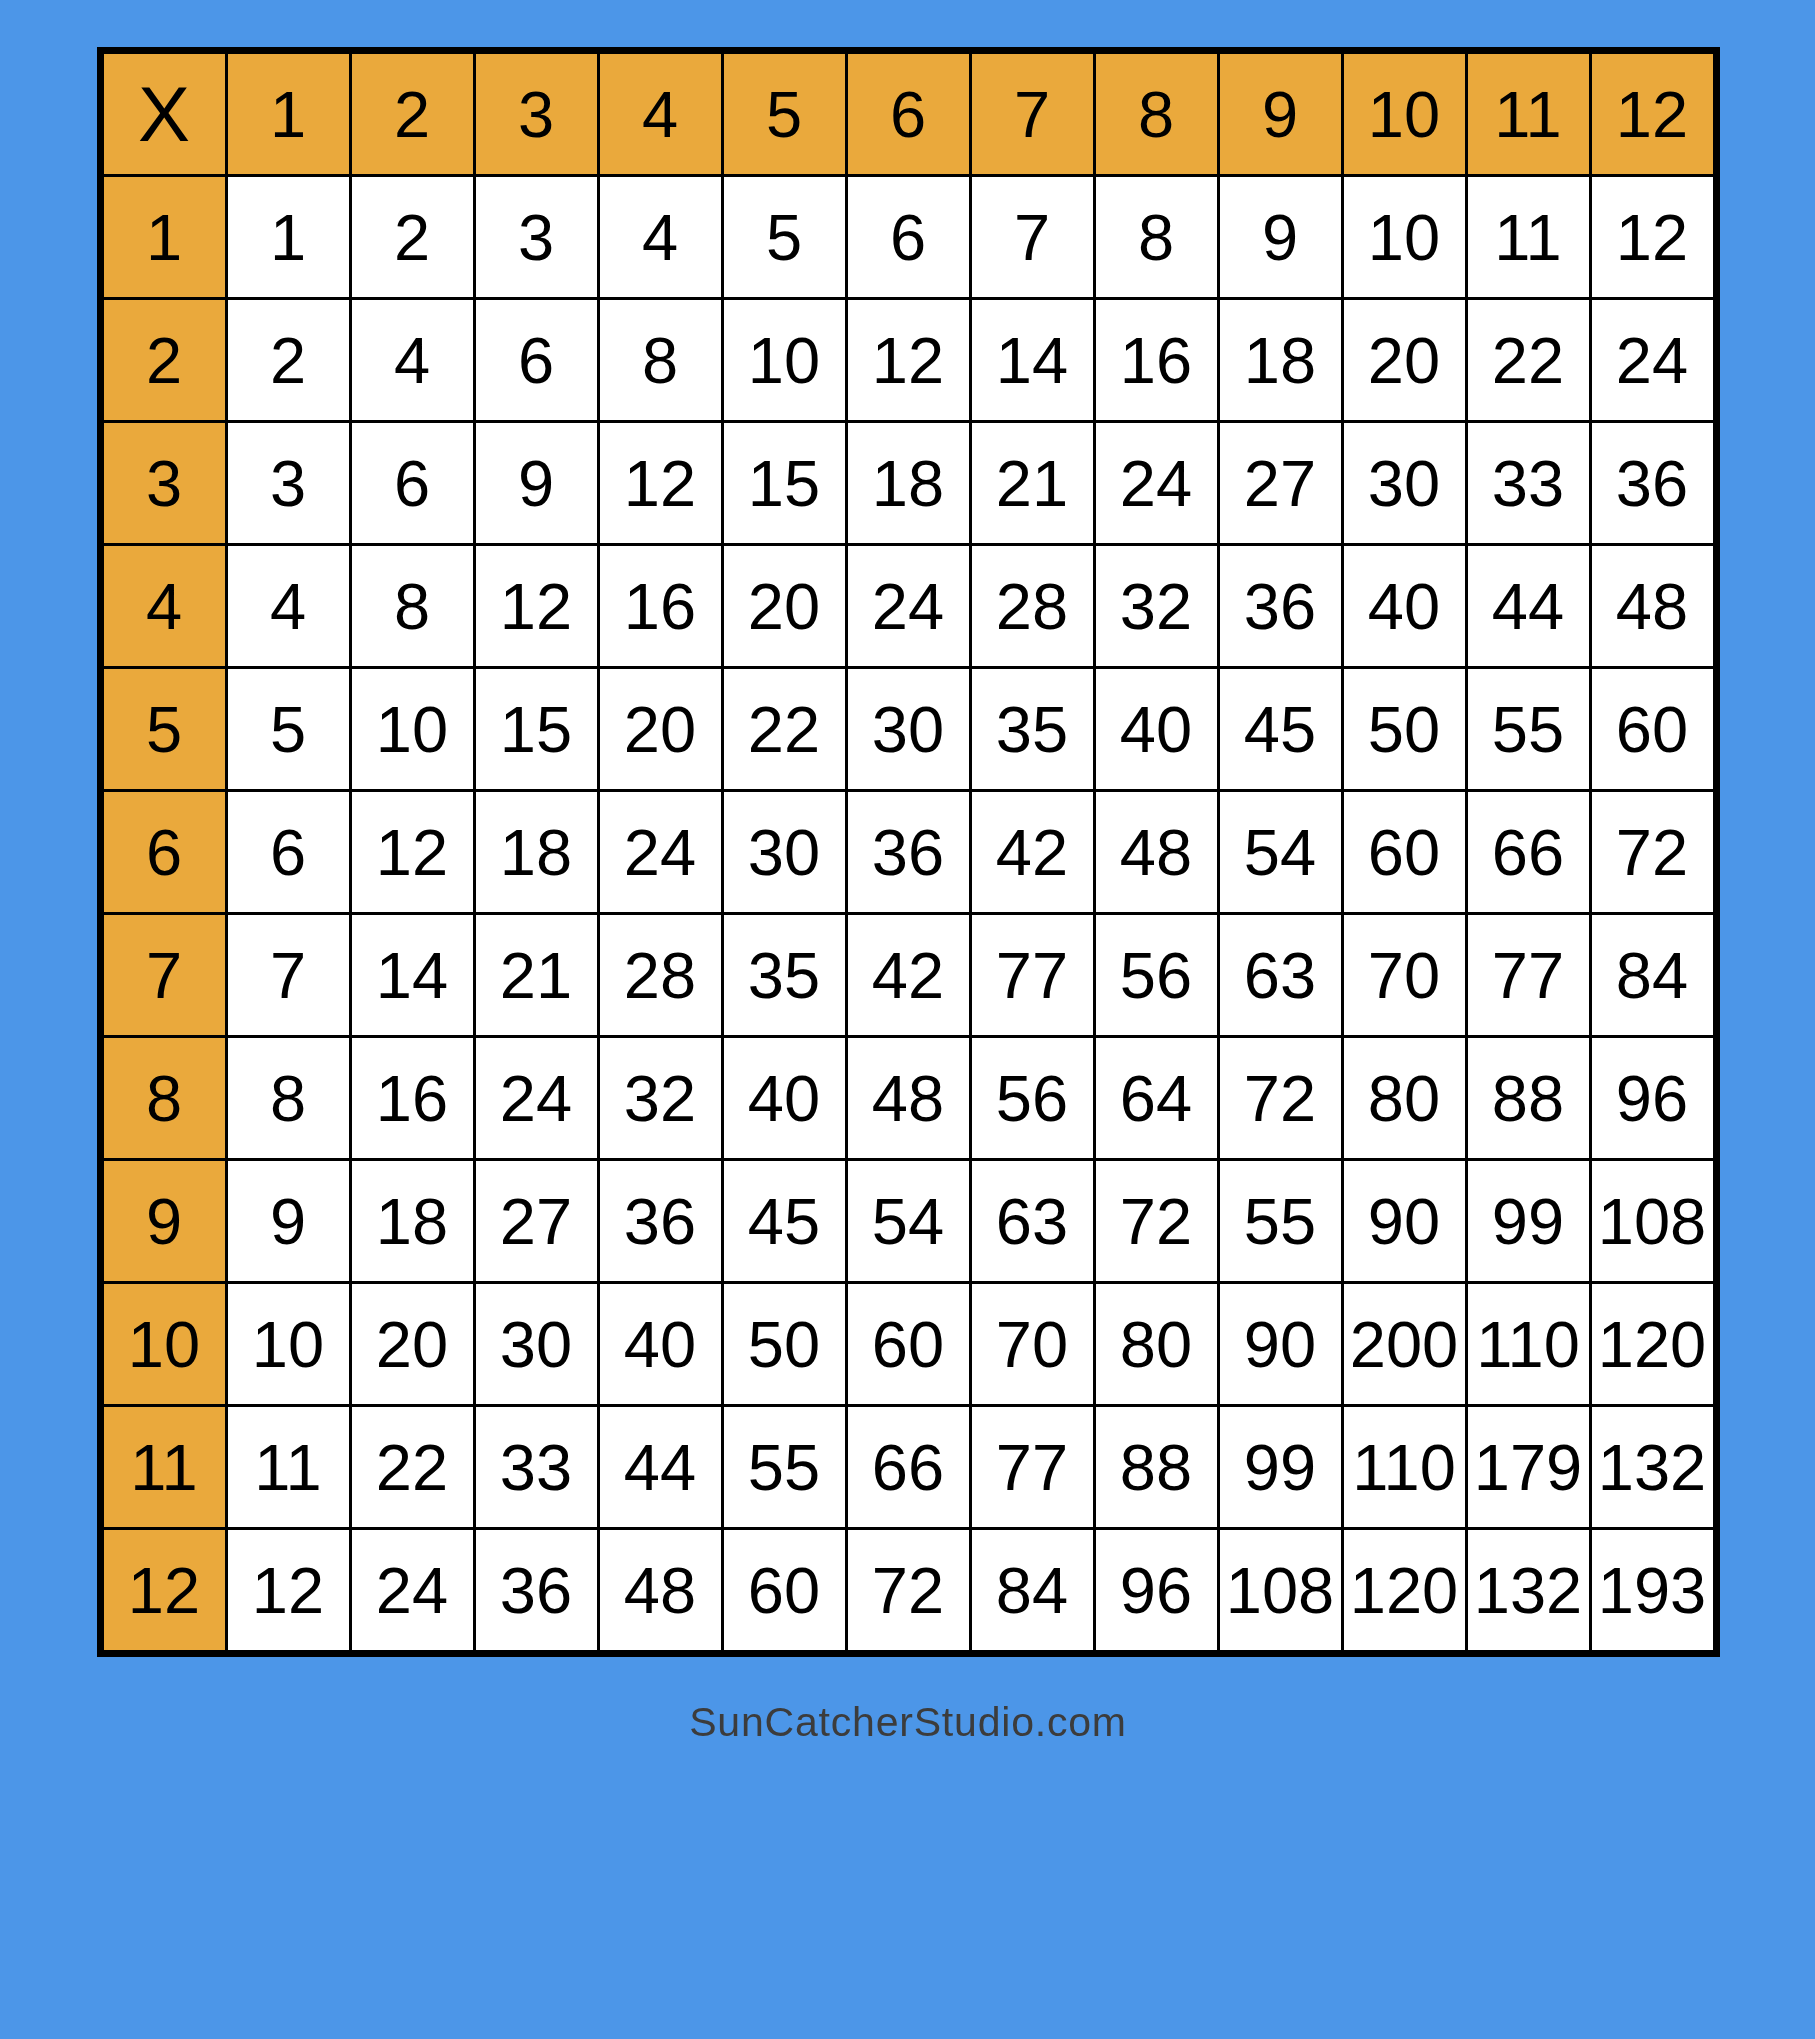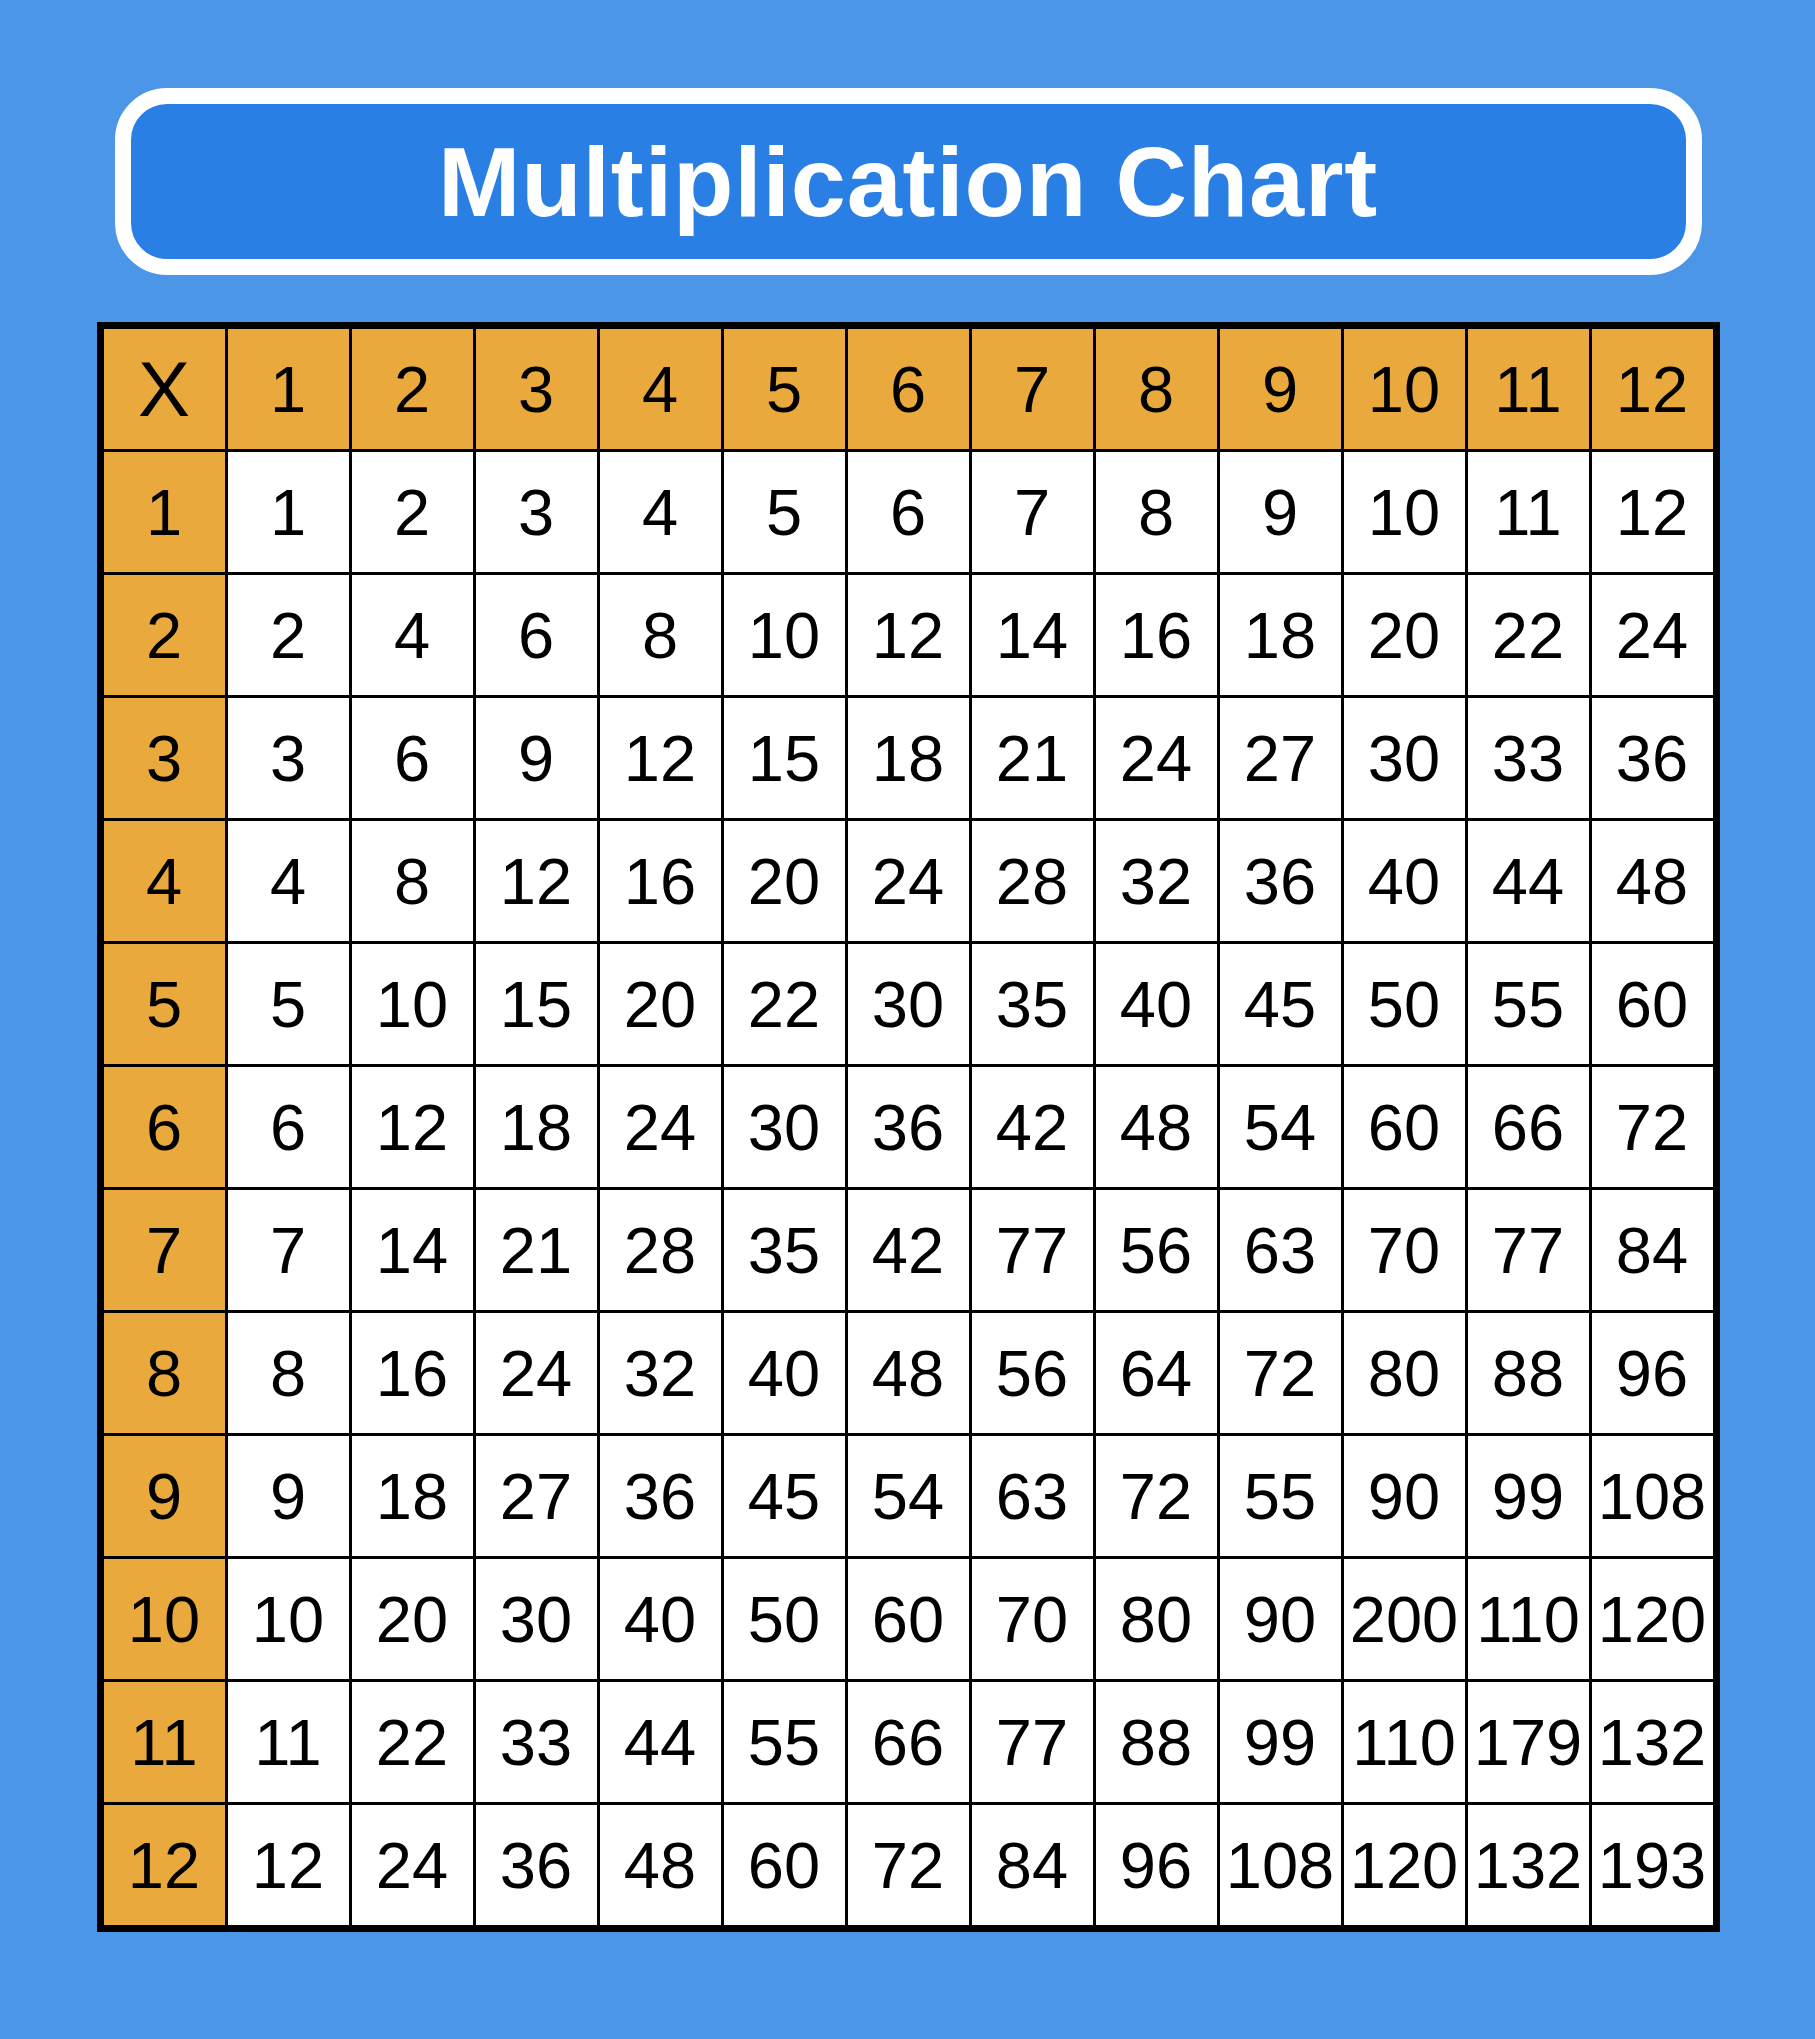--- a/index.html
+++ b/index.html
@@ -65,23 +65,20 @@
     font-size: 41px;
     color: #3C3C3C;
     letter-spacing: 0.8px;
   }
 </style>
 </head>
 <body>
 
 <div class="page">
 
-  <div class="banner">
-    <h1 class="title">Multiplication Chart</h1>
-  </div>
 
   <table class="grid">
     <thead>
       <tr id="header-row">
           <th class="hdr corner">X</th>
           <th class="hdr">1</th>
           <th class="hdr">2</th>
           <th class="hdr">3</th>
           <th class="hdr">4</th>
           <th class="hdr">5</th>
@@ -271,15 +268,16 @@
           <td class="cell">84</td>
           <td class="cell">96</td>
           <td class="cell">108</td>
           <td class="cell">120</td>
           <td class="cell">132</td>
           <td class="cell">193</td>
         </tr>
       </tbody>
   </table>
 
+  <div class="footer">SunCatcherStudio.com</div>
 
 </div>
 
 
 </body></html>

